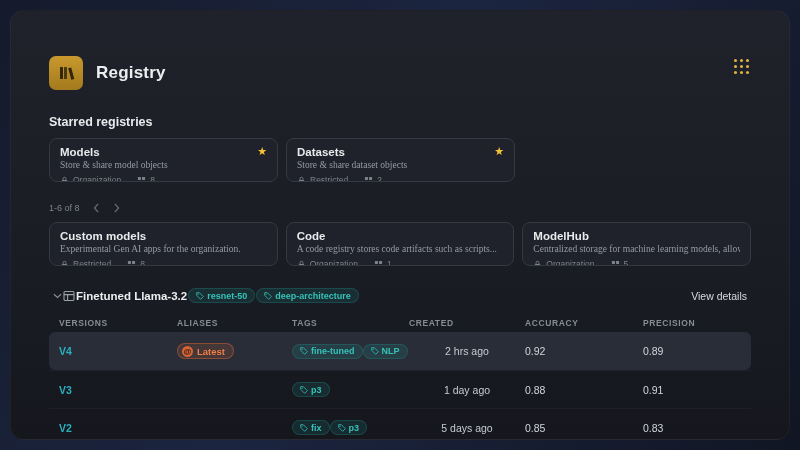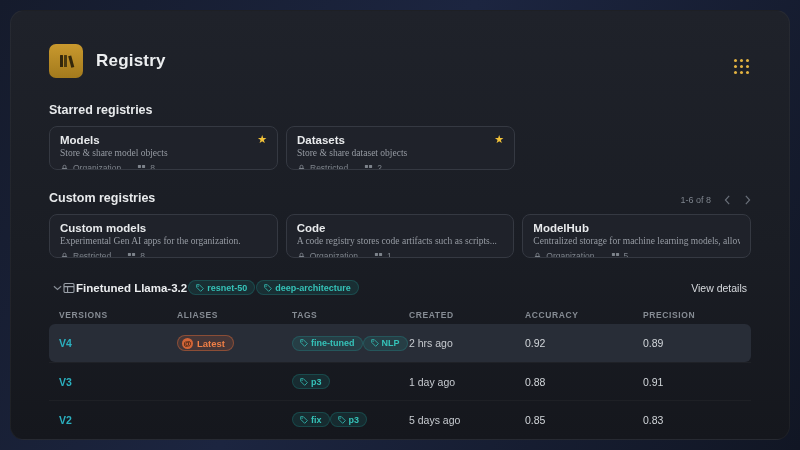--- a/index.html
+++ b/index.html
@@ -10,21 +10,21 @@
     overflow:hidden;
     -webkit-font-smoothing:antialiased;
   }
   .panel {
     position:relative; width:780px; height:430px; margin:10px auto;
     background:linear-gradient(180deg,#1f222a 0%,#1a1d24 55%,#15171d 100%);
     border:1px solid rgba(255,255,255,0.04);
     border-radius:14px; padding:0 38px; overflow:hidden;
   }
   
-  .hdr { display:flex; align-items:center; gap:13px; padding-top:33px; }
+  .hdr { display:flex; align-items:center; gap:13px; padding-top:45px; }
   .app-icon {
     width:34px; height:34px; border-radius:7px;
     background:linear-gradient(180deg,#c9992e,#a37a1d);
     display:flex; align-items:center; justify-content:center;
   }
   .page-title { font-size:17px; font-weight:700; color:#eceef0; letter-spacing:0.2px; }
   .dots-grid {
     position:absolute; right:40px; top:48px;
     display:grid; grid-template-columns:repeat(3,3px); grid-gap:3px; cursor:pointer;
   }
@@ -81,21 +81,21 @@
   .table { margin-top:11px; }
   .t-head, .t-row {
     display:grid; grid-template-columns:118px 115px 117px 116px 118px 1fr;
     align-items:center; padding:0 10px;
   }
   .t-head { font-size:8.5px; letter-spacing:0.6px; color:#868c94; font-weight:700; height:18px; }
   .t-row { height:38px; font-size:10.5px; }
   .t-row.hl { background:#282d37; border-radius:6px; }
   .t-row + .t-row:not(.hl) { border-top:1px solid rgba(255,255,255,0.035); }
   .v-link { color:#2bb0bf; font-weight:700; font-size:10.5px; cursor:pointer; }
-  .cell-created { color:#c7cbd0; }
+  .cell-created { color:#c7cbd0;text-align:center; }
   .cell-num { color:#d2d6da; }
   .tags-cell { display:flex; }
 </style>
 </head>
 <body>
 
 <div class="panel">
 
   <div class="hdr">
     <div class="app-icon">
@@ -166,21 +166,20 @@
               <rect x="5.6" y="5.6" width="3.4" height="3.4" rx="0.5"></rect>
             </svg>
           <span>2</span>
         </div>
       </div>
     </div>
   </div>
 
   <div class="sec-custom">
     <div class="sec-head">
-      <div class="sec-title">Custom registries</div>
       <div class="sec-right">
         <span class="pag-text">1-6 of 8</span>
         <span class="chev-btn">
             <svg width="7" height="10" viewBox="0 0 8 12">
               <path d="M6 1L1.5 6 6 11" stroke="currentColor" stroke-width="1.4" fill="none"></path>
             </svg>
           </span>
         <span class="chev-btn">
             <svg width="7" height="10" viewBox="0 0 8 12">
               <path d="M2 1l4.5 5L2 11" stroke="currentColor" stroke-width="1.4" fill="none"></path>

